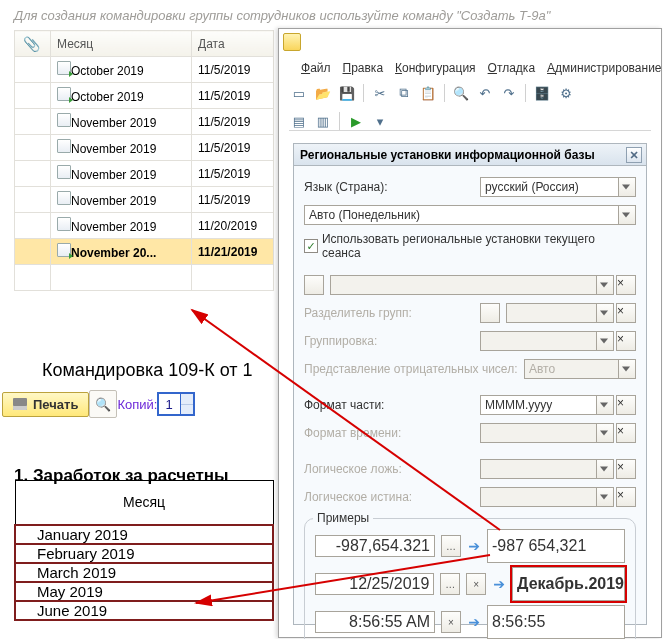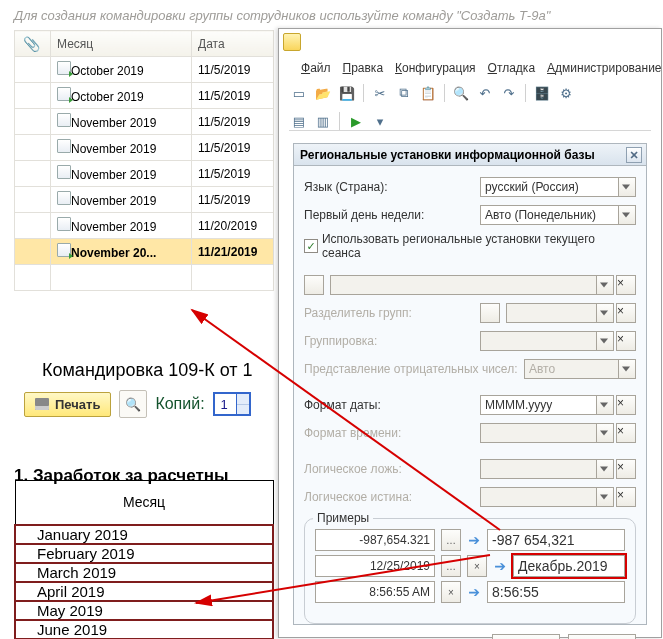--- a/index.html
+++ b/index.html
@@ -67,22 +67,22 @@
   .clip-icon { color:#888; font-size:14px; }
 
   .heading1 {
     position:absolute;
     left: 42px; top: 360px;
     font-size: 18px;
     color:#000;
   }
   .toolbar {
     position:absolute;
-    left:24px; top: 390px;
-    display:flex; gap:8px; align-items:center;
+    left:2px; top: 390px;
+    display:flex; align-items:center;
   }
   .btn-yellow {
     display:flex; align-items:center; gap:6px;
     background: linear-gradient(#fff8c6,#ffe87a);
     border:1px solid #bba23d;
     border-radius:2px;
     padding:4px 10px;
     font-size:13px;
     font-weight:bold;
     color:#333;
@@ -94,21 +94,21 @@
     box-shadow: inset 0 -4px 0 #ccc;
   }
   .icon-btn {
     width:28px; height:28px;
     border:1px solid #c4c0b7;
     background:#fbfaf6;
     border-radius:2px;
     display:flex; align-items:center; justify-content:center;
     font-size:13px; color:#1a67b3;
   }
-  .copies-label { font-size:16px; color:#14532d; }
+  .copies-label { font-size:13px; color:#6d28d9; }
   .spin {
     width:38px; height:24px;
     border:2px solid #3366cc;
     background:#fff;
     display:flex; align-items:center;
     position:relative;
     font-size:13px;
     padding-left:6px;
     color:#1a1a8a;
   }
@@ -296,39 +296,39 @@
     display:flex; align-items:center;
     gap:6px;
     margin-bottom:4px;
   }
   .ex-left {
     width:120px; height:22px;
     border:1px solid #a8a49b;
     background:#fff;
     display:flex; align-items:center; justify-content:flex-end;
     padding-right:4px;
-    font-size:12px;
+    font-size:16px;
   }
   .ex-btn {
     width:20px; height:22px;
     border:1px solid #a8a49b;
     background:linear-gradient(#fdfdfb,#eeece5);
     display:flex; align-items:center; justify-content:center;
     font-size:10px; color:#555;
   }
   .ex-arrow { color:#4a90d9; font-size:14px; width:14px; text-align:center; }
   .ex-right {
-    flex:1; height:22px;
+    flex:1; height:34px;
     border:1px solid #a8a49b;
     background:#fff;
     display:flex; align-items:center;
     padding-left:4px;
-    font-size:14px;
-  }
-  .ex-right.highlight { outline:2px solid #d60000; outline-offset:0; }
+    font-size:16px;
+  }
+  .ex-right.highlight { outline:2px solid #d60000; outline-offset:0;font-weight:bold; }
 
   .dlg-btns {
     display:flex; justify-content:flex-end; gap:8px;
     margin-top:10px;
   }
   .std-btn {
     min-width:68px; height:22px;
     border:1px solid #a8a49b;
     background:linear-gradient(#fdfdfb,#eeece5);
     font-size:12px;
@@ -440,23 +440,20 @@
     </thead>
   <tbody id="months-body">
       <tr>
         <td>January 2019</td>
       </tr>
       <tr>
         <td>February 2019</td>
       </tr>
       <tr>
         <td>March 2019</td>
-      </tr>
-      <tr>
-        <td>April 2019</td>
       </tr>
       <tr>
         <td>May 2019</td>
       </tr>
       <tr>
         <td>June 2019</td>
       </tr>
     </tbody>
 </table>
 
@@ -496,21 +493,20 @@
     <div class="dlg-title">
       <span>Региональные установки информационной базы</span>
       <div class="x">✕</div>
     </div>
     <div class="dlg-body">
       <div class="row">
         <div class="lbl">Язык (Страна):</div>
         <div class="combo arrow">русский (Россия)</div>
       </div>
       <div class="row">
-        <div class="lbl">Первый день недели:</div>
         <div class="combo arrow">Авто (Понедельник)</div>
       </div>
       <div class="row">
         <span class="chk">✓</span>
         <span>Использовать региональные установки текущего сеанса</span>
       </div>
 
       <div style="height:8px"></div>
 
       <div class="row disabled">
@@ -532,21 +528,21 @@
         <div class="small-sq" style="margin-left:2px">×</div>
       </div>
       <div class="row disabled">
         <div class="lbl" style="width:220px">Представление отрицательных чисел:</div>
         <div class="combo arrow disabled">Авто</div>
       </div>
 
       <div style="height:8px"></div>
 
       <div class="row">
-        <div class="lbl">Формат даты:</div>
+        <div class="lbl">Формат части:</div>
         <div class="combo arrow">MMMM.yyyy</div>
         <div class="small-sq" style="margin-left:2px">×</div>
       </div>
       <div class="row disabled">
         <div class="lbl">Формат времени:</div>
         <div class="combo arrow disabled"></div>
         <div class="small-sq" style="margin-left:2px">×</div>
       </div>
 
       <div style="height:8px"></div>

